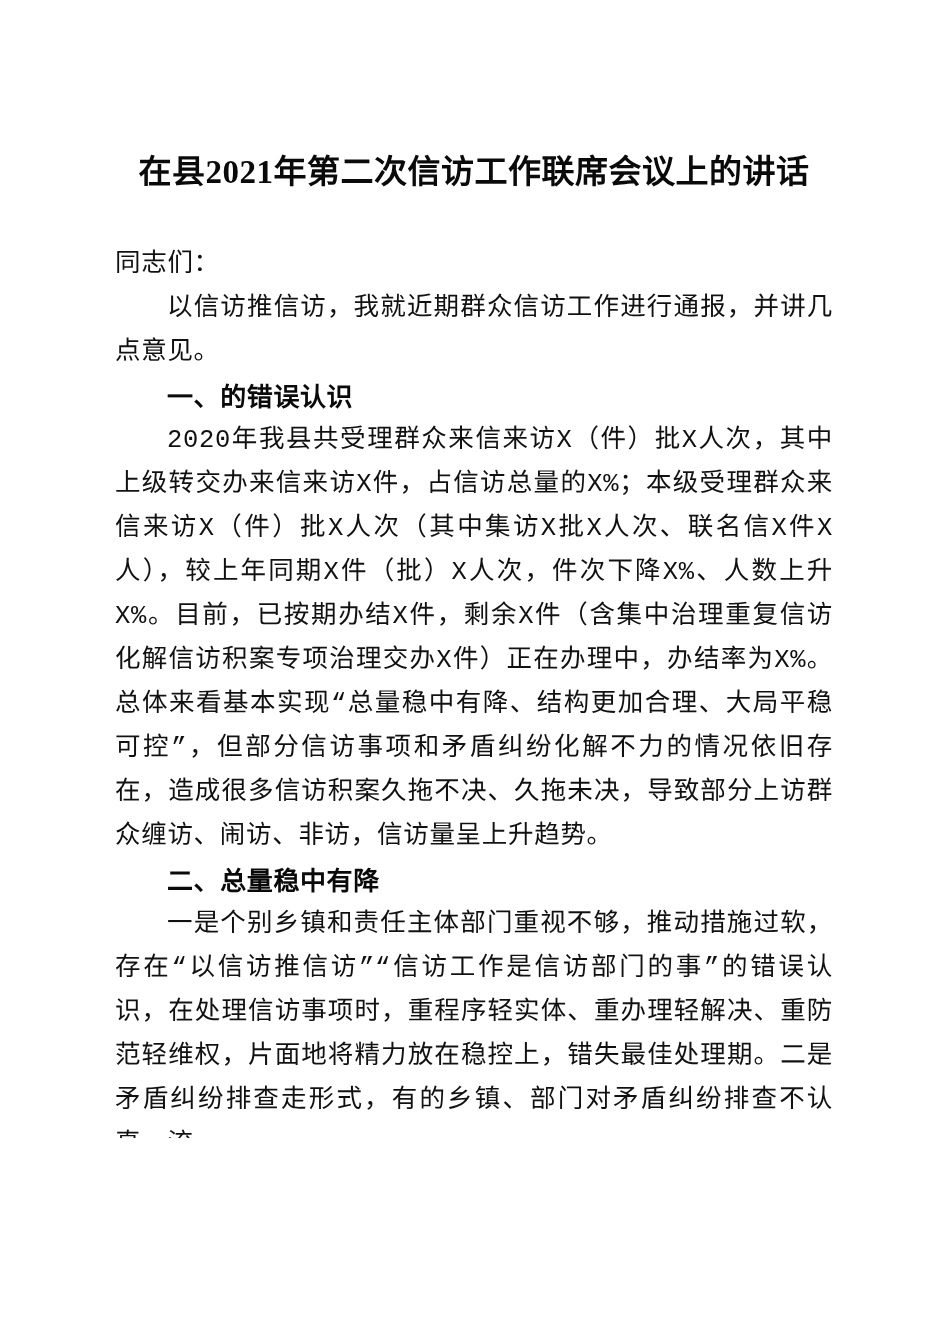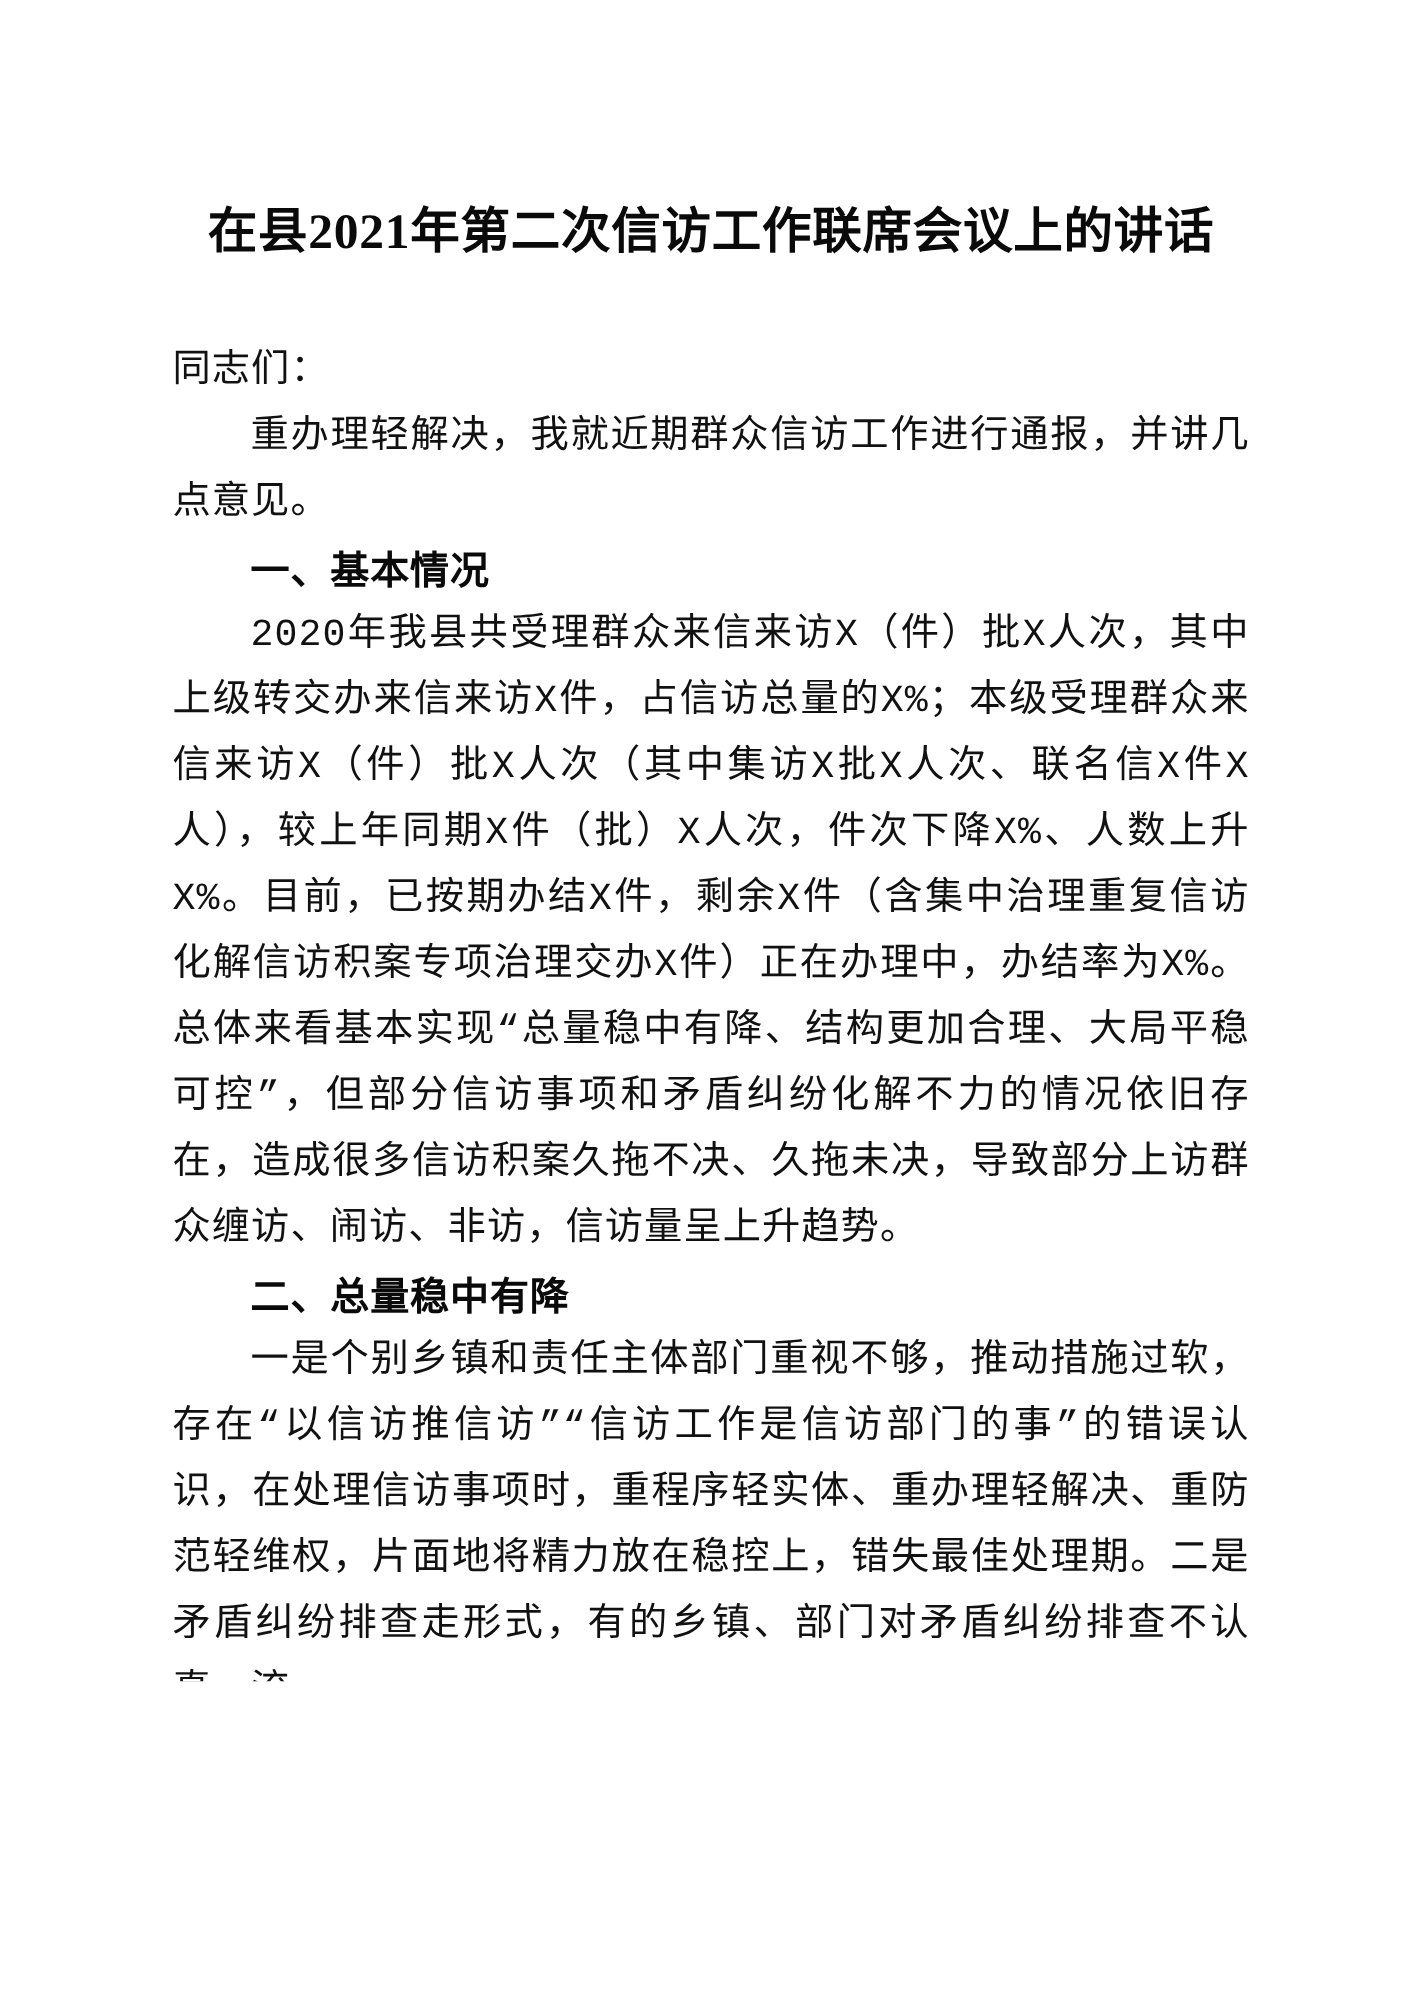--- a/index.html
+++ b/index.html
@@ -12,21 +12,21 @@
   body {
     font-family: "Liberation Serif", "DejaVu Serif", serif;
     color: #000000;
     -webkit-font-smoothing: antialiased;
   }
 
   .page {
     position: relative;
     width: 950px;
     height: 1121px;
-    margin: 0 auto;
+    margin: 17px auto;
     background: #ffffff;
     overflow: hidden;
     box-sizing: border-box;
   }
 
   .page-body {
     position: absolute;
     left: 115px;
     top: 0;
     width: 718px;
@@ -91,23 +91,23 @@
 
 <div class="page">
   <div class="page-body">
 
     <h1 class="doc-title">在县2021年第二次信访工作联席会议上的讲话</h1>
 
     <div class="gap-after-title"></div>
 
     <p class="body-para salutation">同志们：</p>
 
-    <p class="body-para indent">重办理轻解决，我就近期群众信访工作进行通报，并讲几点意见。</p>
+    <p class="body-para indent">以信访推信访，我就近期群众信访工作进行通报，并讲几点意见。</p>
 
-    <h2 class="section-heading">一、基本情况</h2>
+    <h2 class="section-heading">一、的错误认识</h2>
 
     <p class="body-para indent">2020年我县共受理群众来信来访X（件）批X人次，其中上级转交办来信来访X件，占信访总量的X%；本级受理群众来信来访X（件）批X人次（其中集访X批X人次、联名信X件X人），较上年同期X件（批）X人次，件次下降X%、人数上升X%。目前，已按期办结X件，剩余X件（含集中治理重复信访化解信访积案专项治理交办X件）正在办理中，办结率为X%。总体来看基本实现“总量稳中有降、结构更加合理、大局平稳可控”，但部分信访事项和矛盾纠纷化解不力的情况依旧存在，造成很多信访积案久拖不决、久拖未决，导致部分上访群众缠访、闹访、非访，信访量呈上升趋势。</p>
 
     <h2 class="section-heading">二、总量稳中有降</h2>
 
     <p class="body-para indent">一是个别乡镇和责任主体部门重视不够，推动措施过软，存在“以信访推信访”“信访工作是信访部门的事”的错误认识，在处理信访事项时，重程序轻实体、重办理轻解决、重防范轻维权，片面地将精力放在稳控上，错失最佳处理期。二是矛盾纠纷排查走形式，有的乡镇、部门对矛盾纠纷排查不认真，流</p>
 
   </div>
 </div>
 

